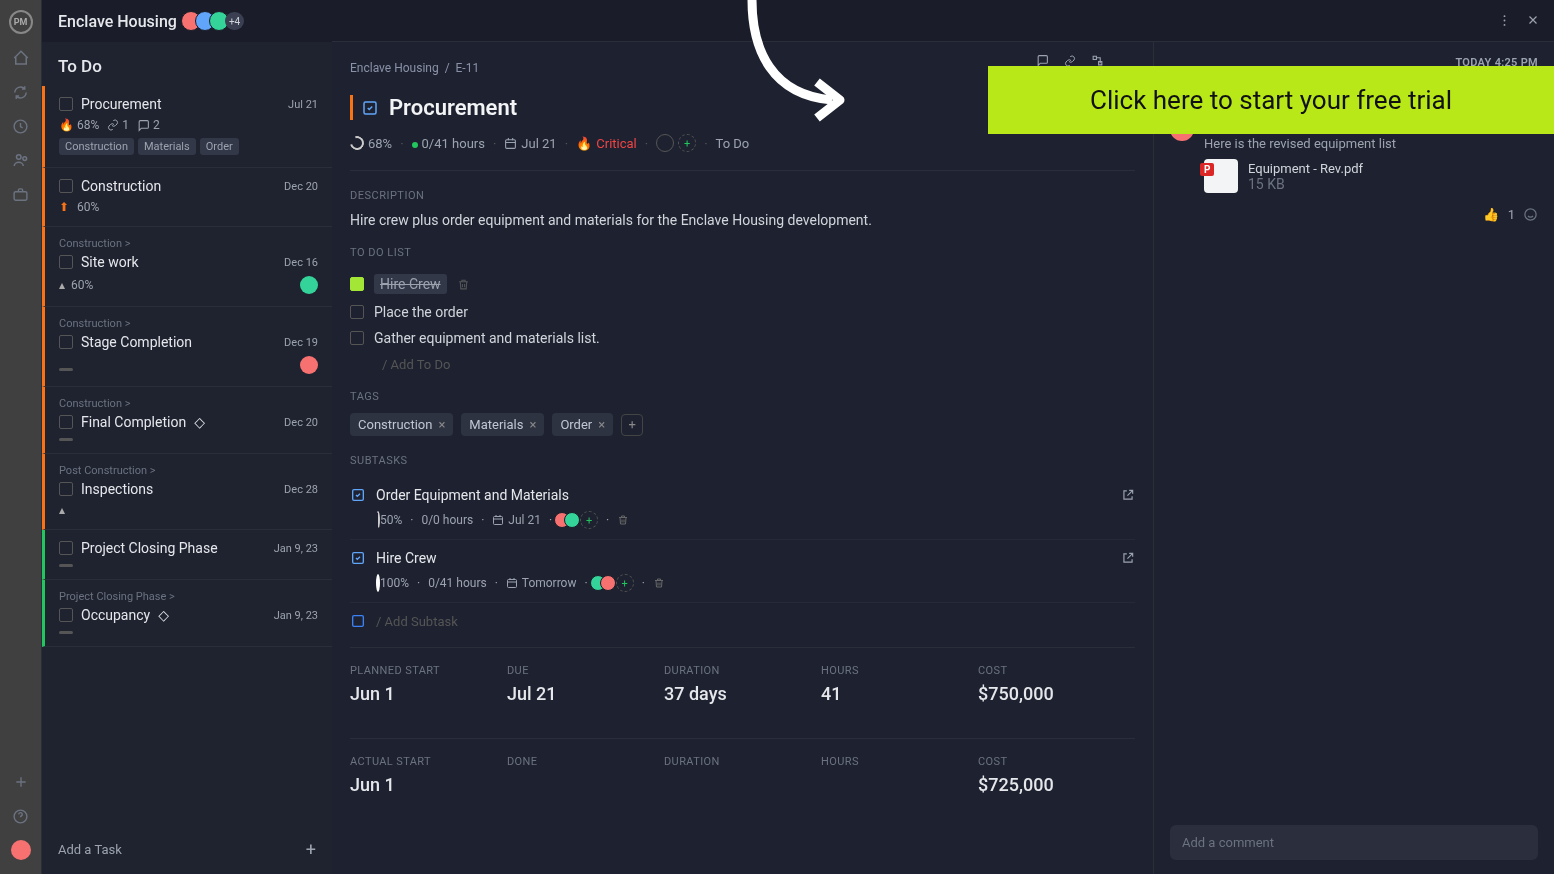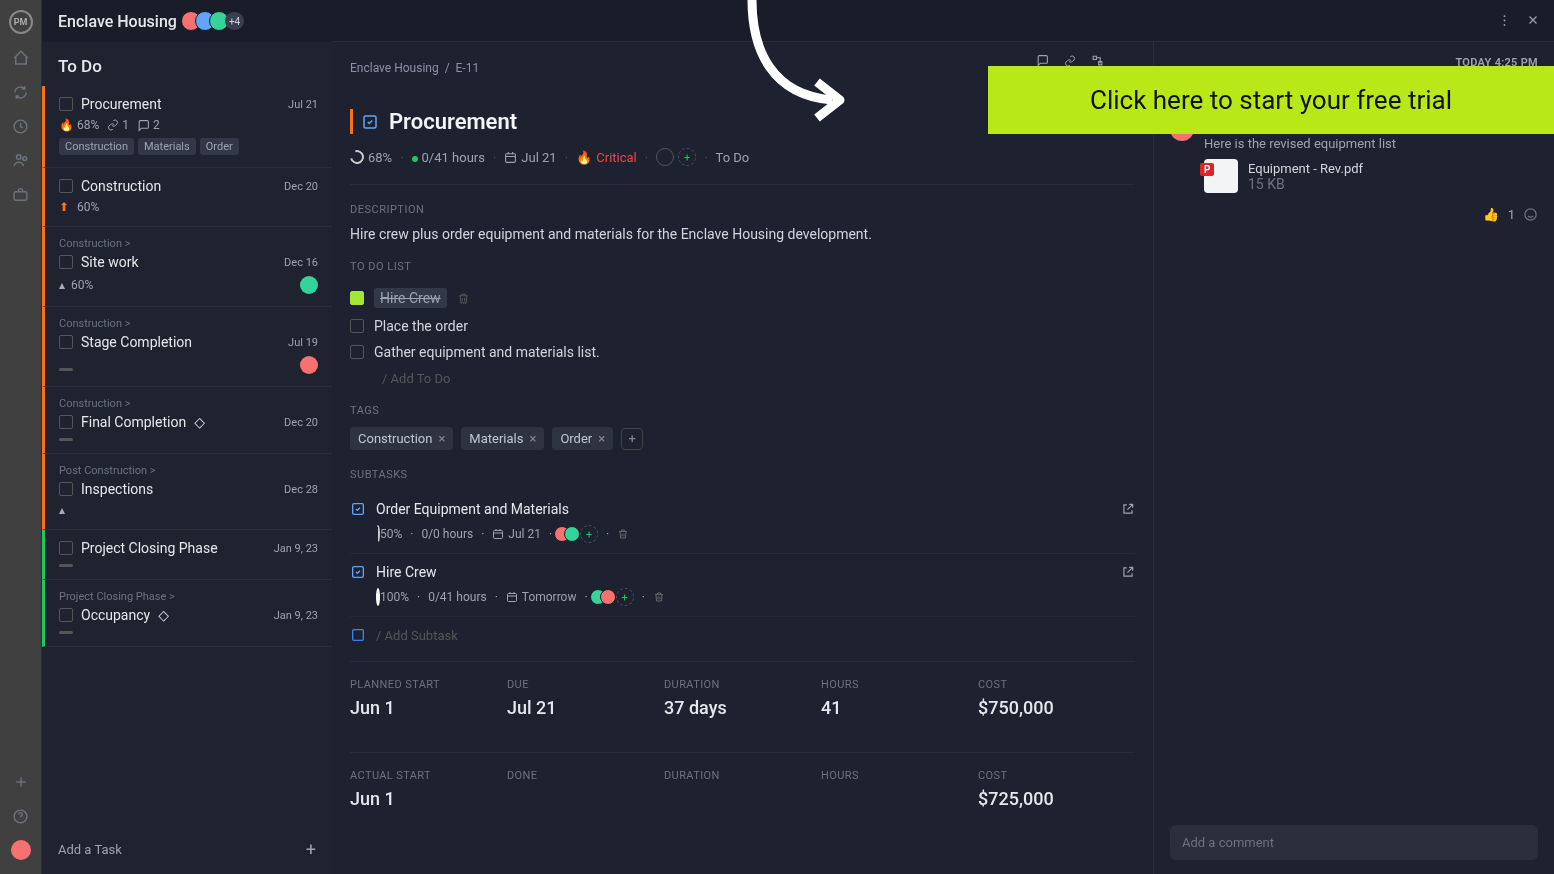--- a/index.html
+++ b/index.html
@@ -160,21 +160,21 @@
   }
   .detail {
     flex: 1;
     overflow-y: auto;
     padding: 12px 18px 16px 18px;
     border-right: 1px solid #2a2d3a;
     position: relative;
   }
   .breadcrumb {
     font-size: 12px; color: #8b92a7;
-    margin-bottom: 28px;
+    margin-bottom: 14px;
   }
   .breadcrumb-row { display:flex; justify-content:space-between; align-items:center; }
   .breadcrumb-icons { display:flex; gap:12px; align-items:center; font-size:12px; color:#9ca3af; }
   .breadcrumb-icons span svg { vertical-align:middle; margin-right:3px;}
   .task-title {
     display: flex; align-items: center; gap: 14px;
     margin-bottom: 14px;
   }
   .task-title h1 { font-size: 22px; font-weight: 600; color: #f3f4f6; }
   .status-row {
@@ -453,21 +453,21 @@
       </div>
     </div>
 
     <div class="task-card">
       <div class="breadcrumb-mini">Construction &gt;</div>
       <div class="row1">
         <span class="name">
             <span class="chk"></span>
             <span>Stage Completion</span>
           </span>
-        <span class="date">Jul 19</span>
+        <span class="date">Dec 19</span>
       </div>
       <div class="meta" style="justify-content:space-between;width:100%">
         <div class="bar"></div>
         <span class="av-mini" style="background:#f87171"></span>
       </div>
     </div>
 
     <div class="task-card">
       <div class="breadcrumb-mini">Construction &gt;</div>
       <div class="row1">

